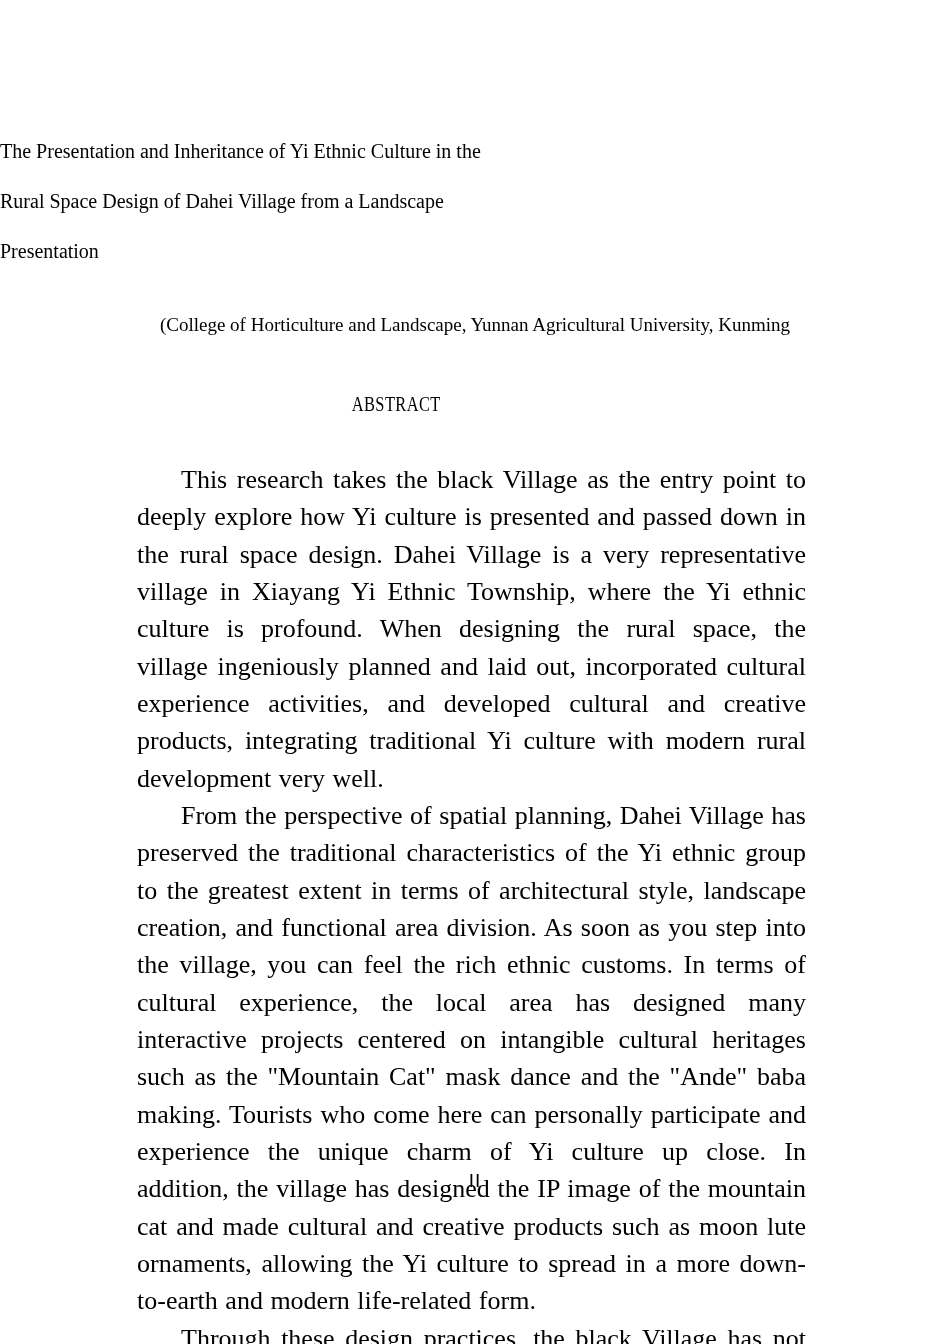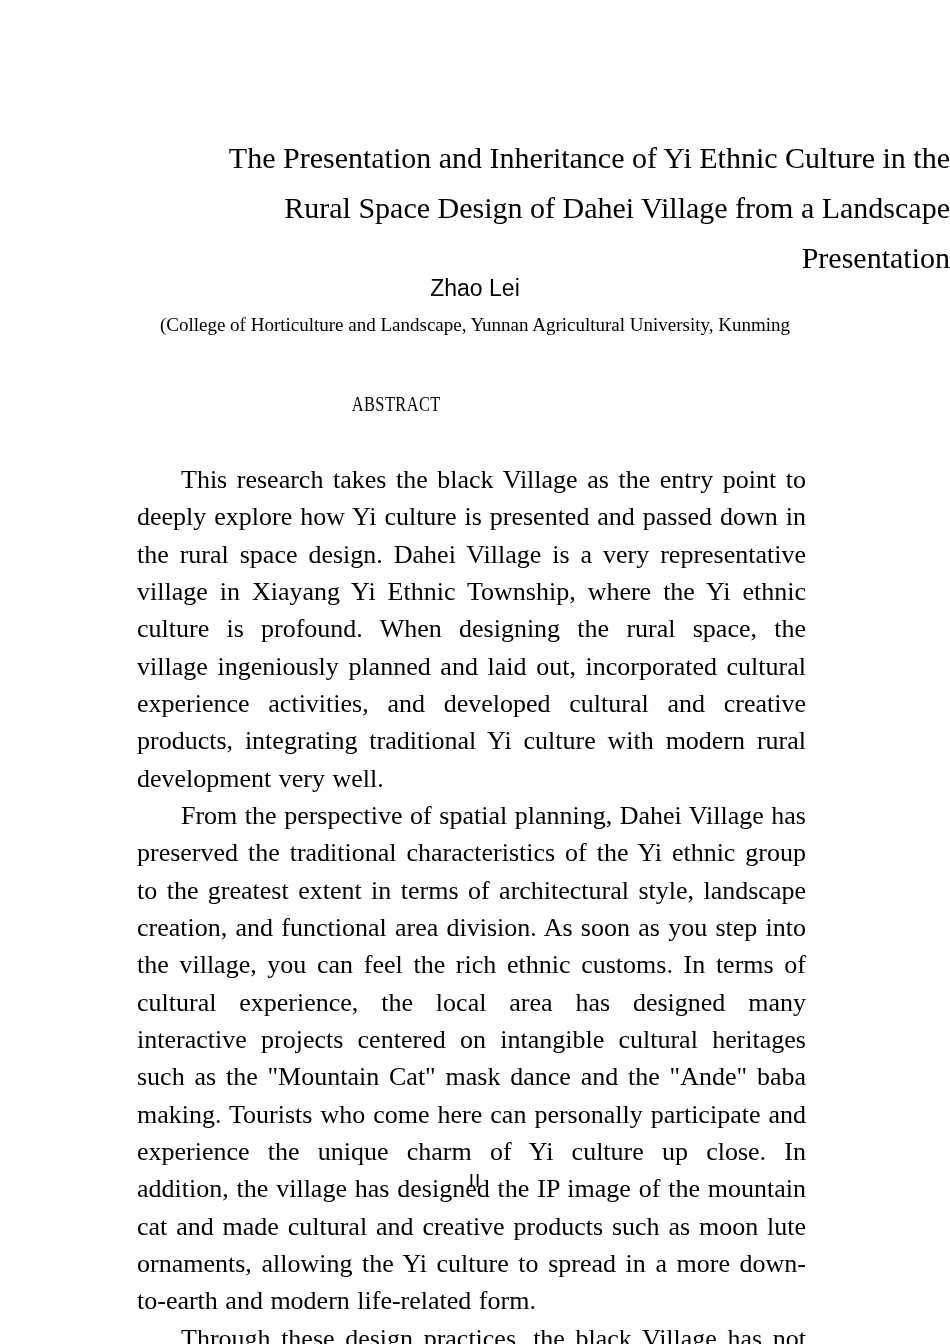--- a/index.html
+++ b/index.html
@@ -14,22 +14,22 @@
     background: #ffffff;
     color: #000000;
     font-family: "Liberation Serif", serif;
     overflow: hidden;
   }
   .doc-title {
     position: absolute;
     top: 113px;
     left: 0;
     width: 950px;
-    text-align: right;
-    font-size: 30px;
+    text-align: left;
+    font-size: 20px;
     font-weight: normal;
     line-height: 50px;
     font-family: "Liberation Serif", serif;
   }
   .doc-author {
     position: absolute;
     top: 273px;
     left: 0;
     width: 950px;
     text-align: center;
@@ -95,21 +95,20 @@
 <body>
 
 <div class="page">
 
   <h1 class="doc-title">
     <div>The Presentation and Inheritance of Yi Ethnic Culture in the</div>
     <div>Rural Space Design of Dahei Village from a Landscape</div>
     <div>Presentation</div>
   </h1>
 
-  <div class="doc-author">Zhao Lei</div>
 
   <div class="doc-affiliation">
     <div>(College of Horticulture and Landscape, Yunnan Agricultural University, Kunming</div>
   </div>
 
   <div class="abstract-heading-wrap">
     <span class="condensed">ABSTRACT</span>
   </div>
 
   <div class="doc-body">

